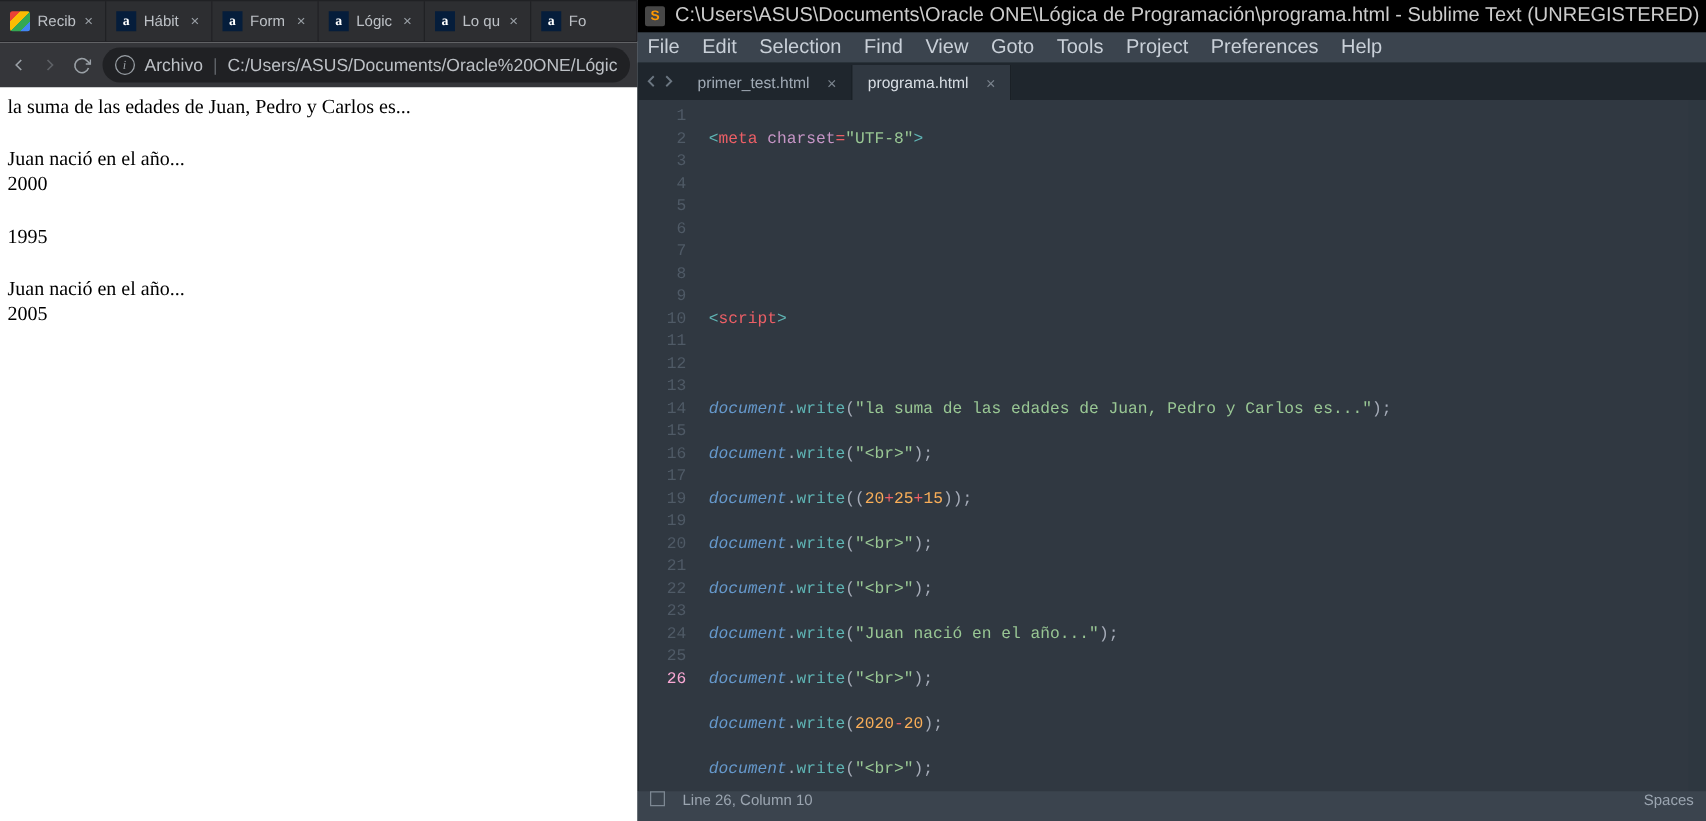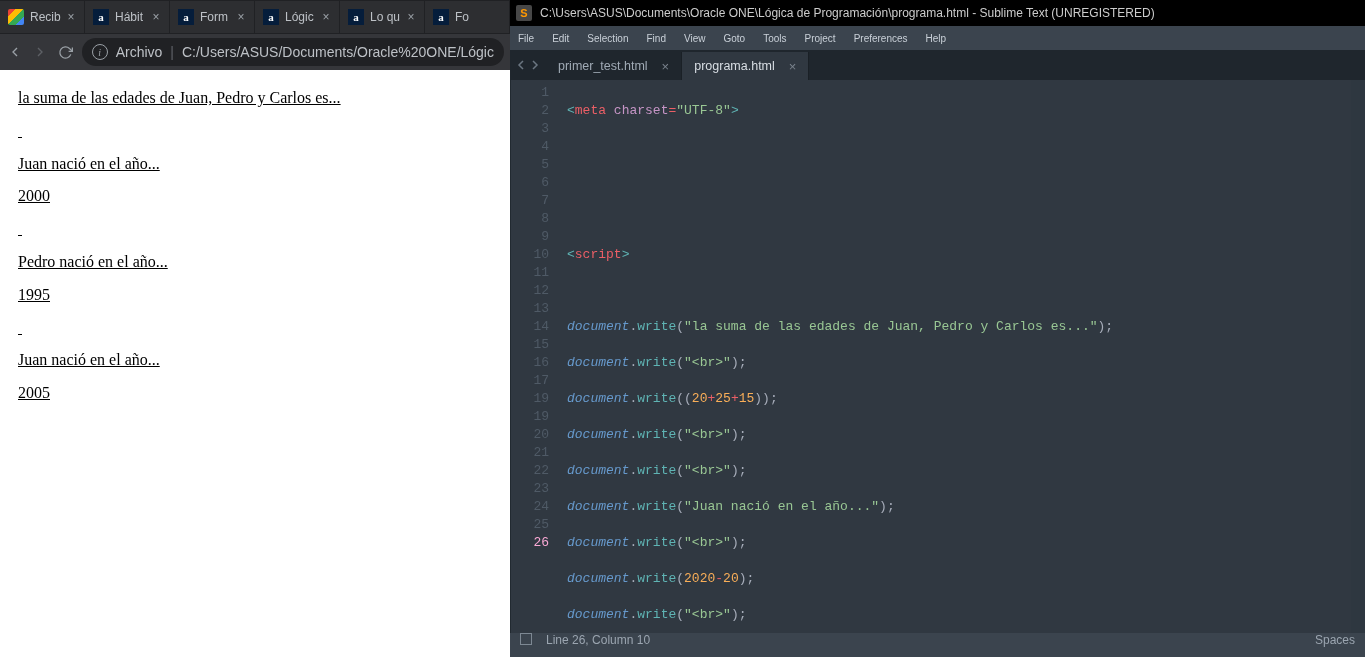--- a/index.html
+++ b/index.html
@@ -15,28 +15,28 @@
   .favicon-gmail { background: linear-gradient(135deg,#ea4335 25%,#fbbc04 25%,#fbbc04 50%,#34a853 50%,#34a853 75%,#4285f4 75%); border-radius:2px; }
   .favicon-alura { background:#051d3b; color:#fff; font-size:11px; font-weight:bold; font-family: "Times New Roman",serif; }
   .toolbar { background: #35363a; height: 36px; display: flex; align-items: center; padding: 0 6px; gap: 8px; }
   .nav-btn { width: 26px; height: 26px; display:inline-flex; align-items:center; justify-content:center; color:#9aa0a6; border-radius:50%; }
   .nav-btn.disabled { opacity:.4; }
   .nav-btn svg { stroke: currentColor; }
   .omnibox { flex:1; background:#202124; border-radius:14px; height:28px; display:flex; align-items:center; color:#bdc1c6; font-size:14px; padding:0 10px; gap:8px; }
   .omnibox .info-icon { width:16px; height:16px; border:1px solid #9aa0a6; border-radius:50%; display:inline-flex; align-items:center; justify-content:center; font-size:10px; color:#9aa0a6; font-family:serif; font-style:italic;}
   .omnibox .sep { color:#5f6368; }
   .page-content { flex:1; background:#fff; padding:6px 6px; font-family: "Times New Roman", serif; font-size:16px; color:#000; line-height:1.3; }
-  .page-content p { margin:12px;text-decoration:underline; }
+  .page-content p { margin:0; }
 
   
   .sublime-pane { width: 855px; height:657px; background:#303841; display:flex; flex-direction:column; font-family: "Segoe UI", Arial, sans-serif; }
-  .st-titlebar { background:#000; height:26px; display:flex; align-items:center; color:#ccc; font-size:12px; padding-left:6px; gap:8px; }
+  .st-titlebar { background:#000; height:26px; display:flex; align-items:center; color:#ccc; font-size:16px; padding-left:6px; gap:8px; }
   .st-logo { width:16px; height:16px; background:#474747; border-radius:2px; position:relative; overflow:hidden; display:inline-flex; align-items:center; justify-content:center;}
   .st-logo::before { content:"S"; color:#ff9800; font-weight:bold; font-size:11px; }
-  .st-menu { background:#3b444e; height:24px; display:flex; align-items:center; padding-left:8px; gap:18px; color:#c9d0d8; font-size:10px; }
+  .st-menu { background:#3b444e; height:24px; display:flex; align-items:center; padding-left:8px; gap:18px; color:#c9d0d8; font-size:16px; }
   .st-menu span { cursor:default; }
   .st-tabbar { background:#1f262d; height:30px; display:flex; align-items:flex-end; }
   .st-tabbar .nav-arrows { display:flex; align-items:center; height:100%; padding:0 6px; gap:4px; color:#6b7681;}
   .st-tab { height:28px; display:flex; align-items:center; gap:14px; padding:0 12px; color:#a0aab5; font-size:12.5px; border-right:1px solid #1a2026; }
   .st-tab.active { background:#303841; color:#d8dee4; }
   .st-tab .close { color:#7a838d; font-size:13px; }
   .st-editor { flex:1; display:flex; font-family: Consolas, "Courier New", monospace; font-size:13px; line-height:18px; overflow:hidden; }
   .gutter { width:48px; background:#303841; color:#4f5a66; text-align:right; padding:4px 10px 0 0; user-select:none; }
   .gutter .ln { height:18px; }
   .gutter .ln.active { color:#f9a8d4; }
@@ -115,21 +115,20 @@
       <span class="sep">|</span>
       <span>C:/Users/ASUS/Documents/Oracle%20ONE/Lógic</span>
     </div>
   </div>
   <div class="page-content">
     <p>la suma de las edades de Juan, Pedro y Carlos es...</p>
     <p>&nbsp;</p>
     <p>Juan nació en el año...</p>
     <p>2000</p>
     <p>&nbsp;</p>
-    <p>Pedro nació en el año...</p>
     <p>1995</p>
     <p>&nbsp;</p>
     <p>Juan nació en el año...</p>
     <p>2005</p>
   </div>
 </div>
 
 <div class="sublime-pane">
   <div class="st-titlebar">
     <span class="st-logo"></span>

